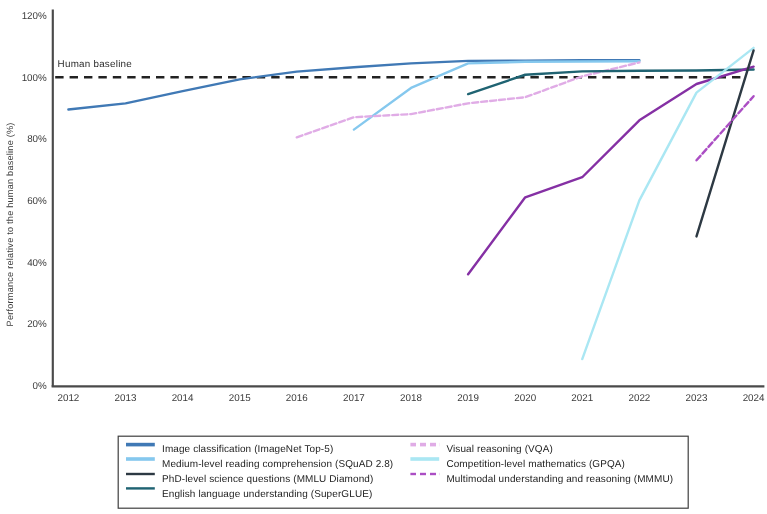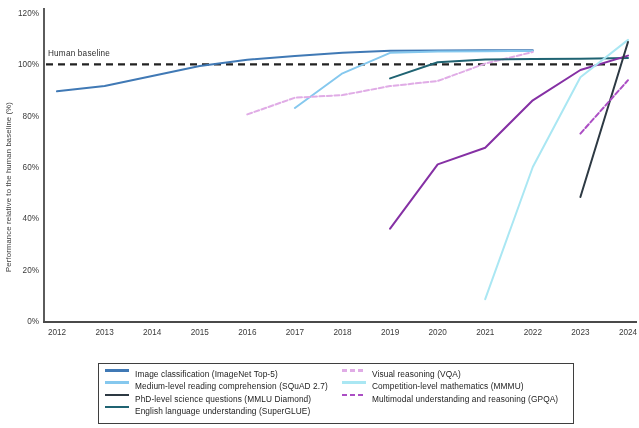--- a/index.html
+++ b/index.html
@@ -58,37 +58,37 @@
       <polyline points="580.4,133.6 628.0,80.2" fill="none" stroke="#ab4ec4" stroke-width="2" stroke-linejoin="round" stroke-linecap="round" stroke-dasharray="5,2.5"></polyline>
     </svg>
 
   <div class="legend" id="legend">
       <div class="legend-item">
         <span class="legend-swatch" style="background: rgb(64, 121, 181);"></span>
         <span class="legend-label">Image classification (ImageNet Top-5)</span>
       </div>
       <div class="legend-item">
         <span class="legend-swatch" style="background: rgb(133, 200, 238);"></span>
-        <span class="legend-label">Medium-level reading comprehension (SQuAD 2.7)</span>
+        <span class="legend-label">Medium-level reading comprehension (SQuAD 2.8)</span>
       </div>
       <div class="legend-item">
         <span class="legend-swatch" style="background: rgb(45, 57, 67);"></span>
         <span class="legend-label">PhD-level science questions (MMLU Diamond)</span>
       </div>
       <div class="legend-item">
         <span class="legend-swatch" style="background: rgb(31, 99, 114);"></span>
         <span class="legend-label">English language understanding (SuperGLUE)</span>
       </div>
       <div class="legend-item">
         <span class="legend-swatch" style="background: repeating-linear-gradient(to right, rgb(224, 172, 230) 0px, rgb(224, 172, 230) 5px, transparent 5px, transparent 8px);"></span>
         <span class="legend-label">Visual reasoning (VQA)</span>
       </div>
       <div class="legend-item">
         <span class="legend-swatch" style="background: rgb(170, 231, 243);"></span>
-        <span class="legend-label">Competition-level mathematics (MMMU)</span>
+        <span class="legend-label">Competition-level mathematics (GPQA)</span>
       </div>
       <div class="legend-item">
         <span class="legend-swatch" style="background: repeating-linear-gradient(to right, rgb(171, 78, 196) 0px, rgb(171, 78, 196) 5px, transparent 5px, transparent 8px);"></span>
-        <span class="legend-label">Multimodal understanding and reasoning (GPQA)</span>
+        <span class="legend-label">Multimodal understanding and reasoning (MMMU)</span>
       </div>
     </div>
 
 </div>
 
 </body></html>

